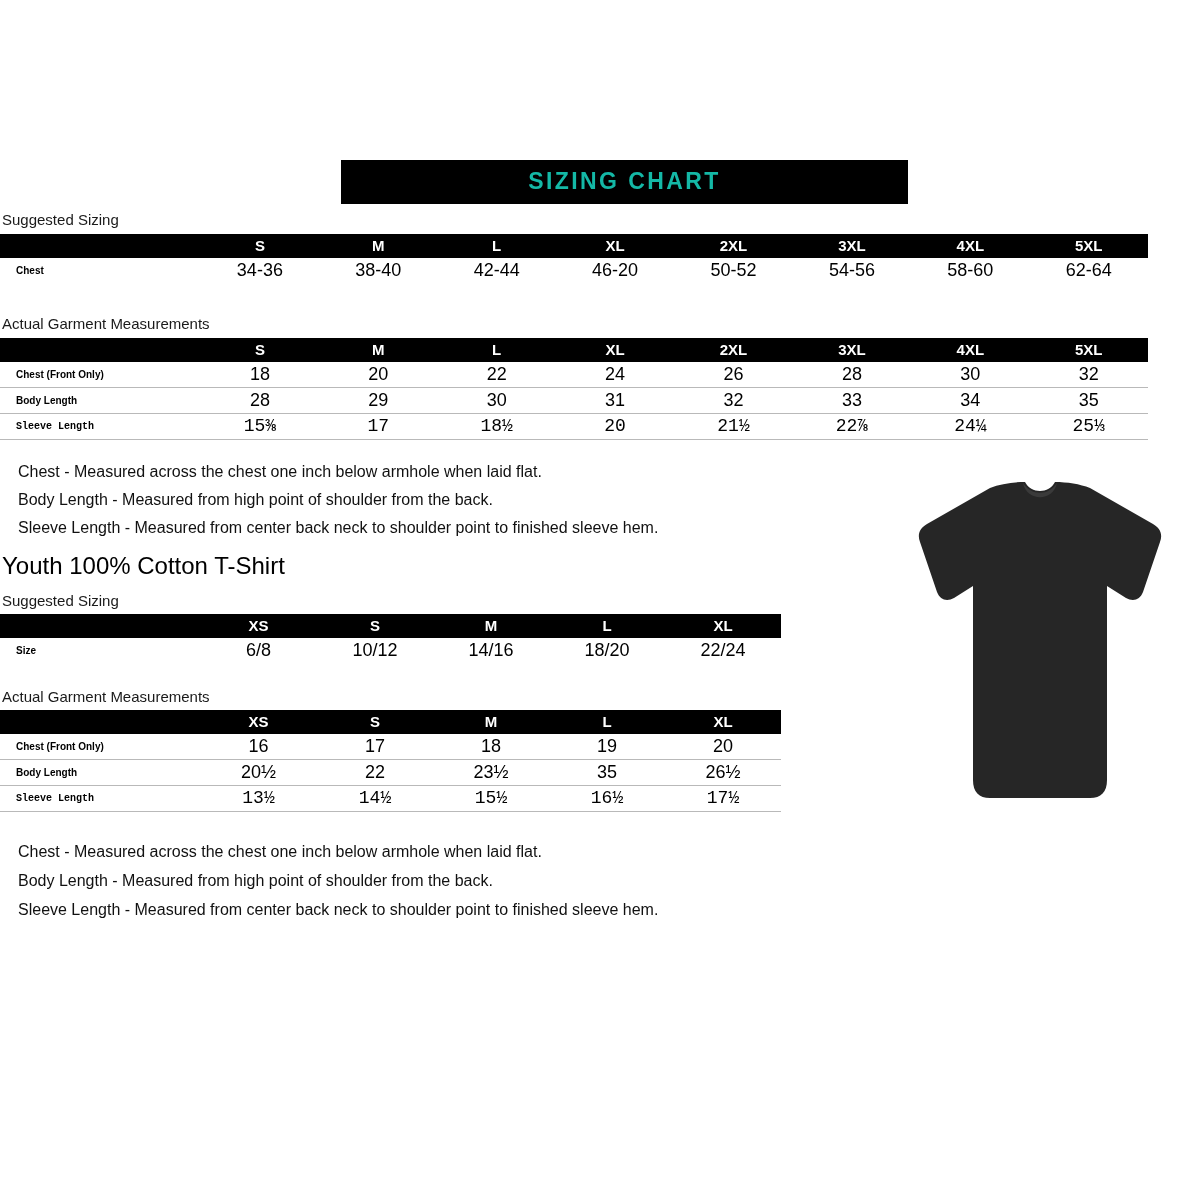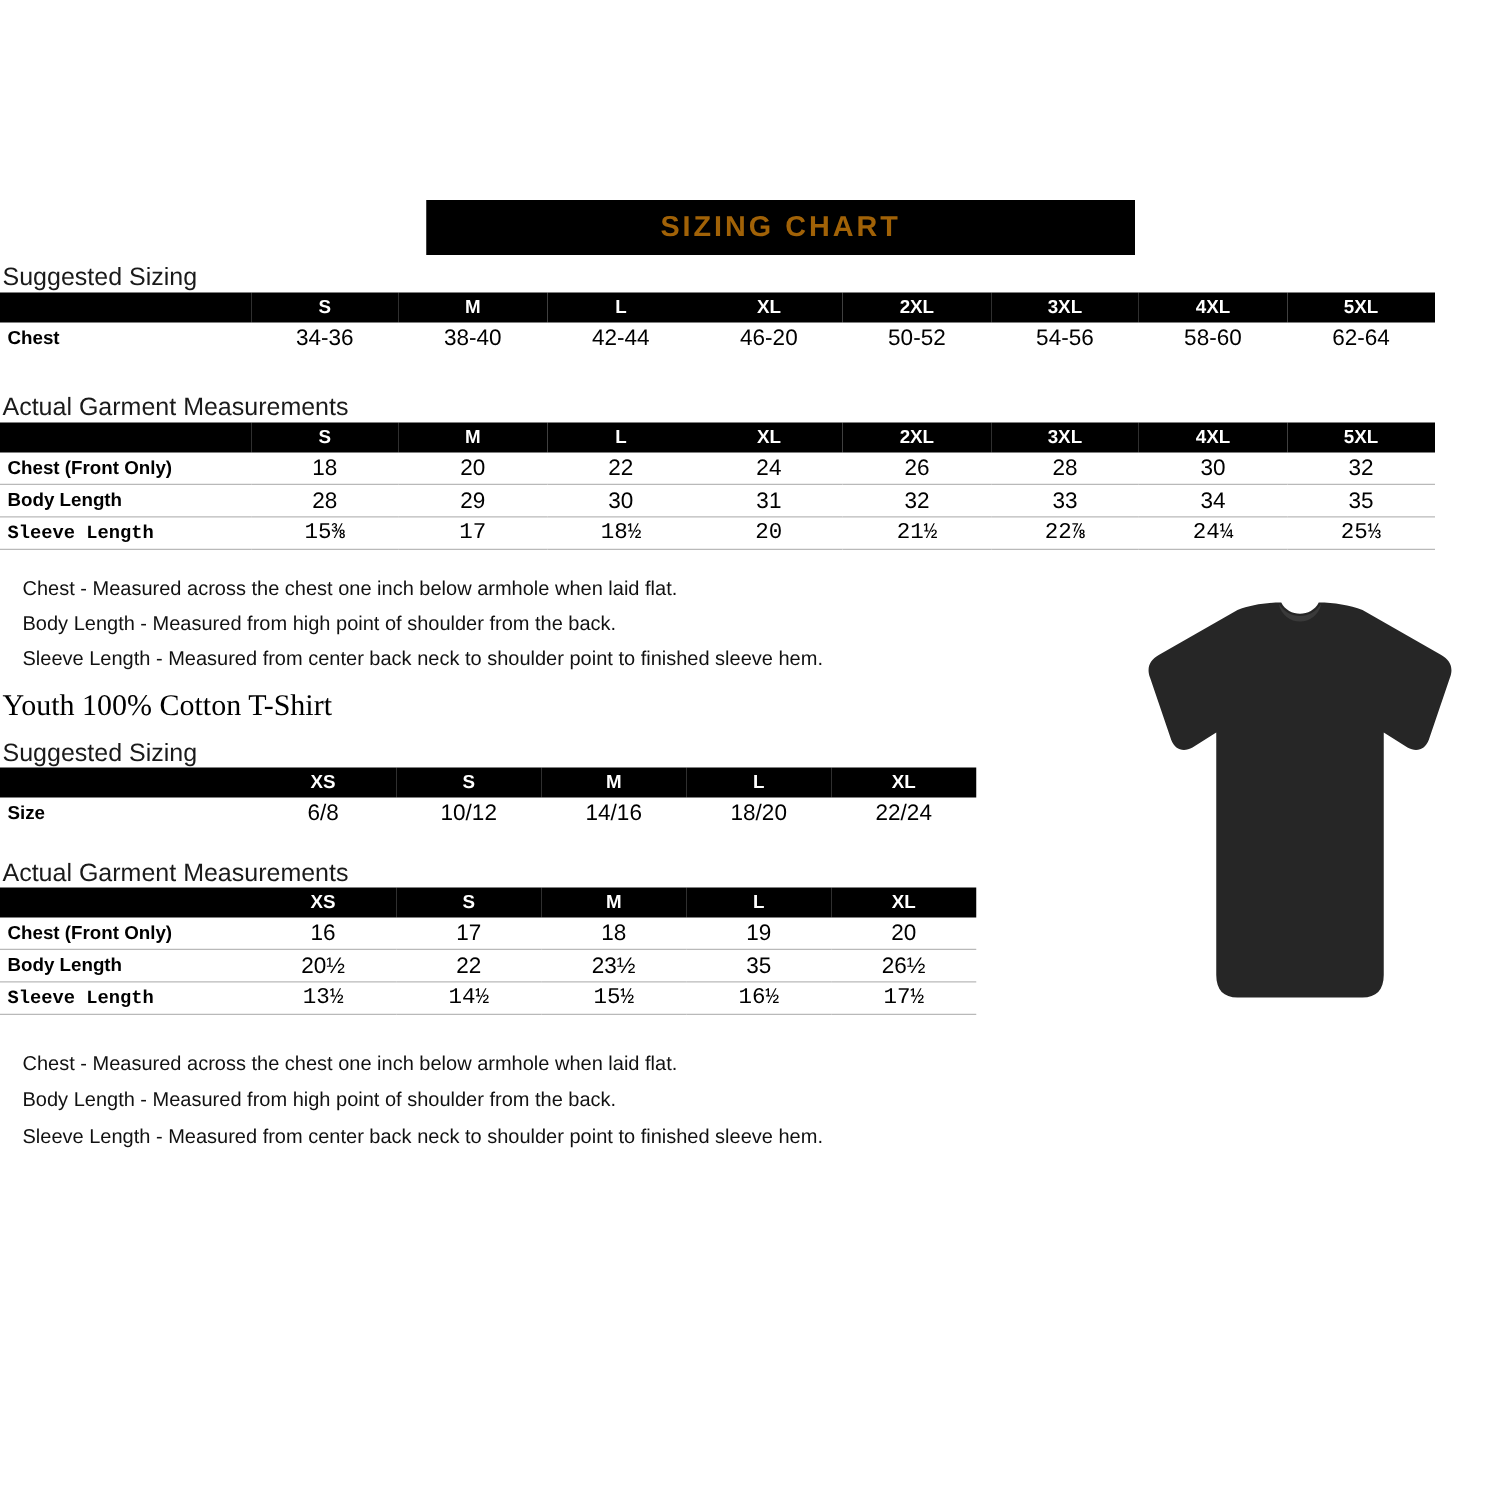--- a/index.html
+++ b/index.html
@@ -47,29 +47,29 @@
     width: 567px;
     height: 44px;
     background: #000000;
   }
   .sizing-chart-banner span {
     position: absolute;
     left: 0;
     right: 0;
     top: 8px;
     text-align: center;
-    color: #a16207;
+    color: #14b8a6;
     font-weight: bold;
     font-size: 23px;
     letter-spacing: 2.4px;
   }
 
   .subhead {
     position: absolute;
-    font-size: 20px;
+    font-size: 15px;
     color: #1a1a1a;
     white-space: nowrap;
   }
 
   
   .tbl {
     position: absolute;
     border-collapse: collapse;
     table-layout: fixed;
     font-size: 15px;
@@ -91,23 +91,23 @@
     line-height: 24px;
     color: #ffffff;
   }
   .tbl tbody td {
     height: 25px;
     line-height: 25px;
     font-size: 18px;
   }
   .tbl .rowlabel {
     text-align: left;
-    padding-left: 6px;
+    padding-left: 16px;
     font-weight: bold;
-    font-size: 15px;
+    font-size: 10px;
   }
   .tbl.lined tbody tr {
     border-bottom: 1px solid #b9b9b9;
   }
   .tbl.lined tbody tr:last-child {
     border-bottom: 1px solid #b9b9b9;
     font-family: Liberation Mono, monospace;
   }
 
   
@@ -254,21 +254,21 @@
         <td>24¼</td>
         <td>25⅓</td>
       </tr>
     </tbody>
   </table>
 
   <div class="note" style="left:18px; top:463px;">Chest - Measured across the chest one inch below armhole when laid flat.</div>
   <div class="note" style="left:18px; top:491px;">Body Length - Measured from high point of shoulder from the back.</div>
   <div class="note" style="left:18px; top:519px;">Sleeve Length - Measured from center back neck to shoulder point to finished sleeve hem.</div>
 
-  <div class="section-title" style="left:2px; top:552px;font-family:Liberation Serif, serif;">Youth 100% Cotton T-Shirt</div>
+  <div class="section-title" style="left:2px; top:552px;">Youth 100% Cotton T-Shirt</div>
   <div class="subhead" style="left:2px; top:592px;">Suggested Sizing</div>
 
   <table class="tbl" id="youth-suggested">
     <colgroup>
       <col style="width:200px">
         <col style="width:117px">
         <col style="width:116px">
         <col style="width:116px">
       <col style="width:116px">
         <col style="width:116px">

